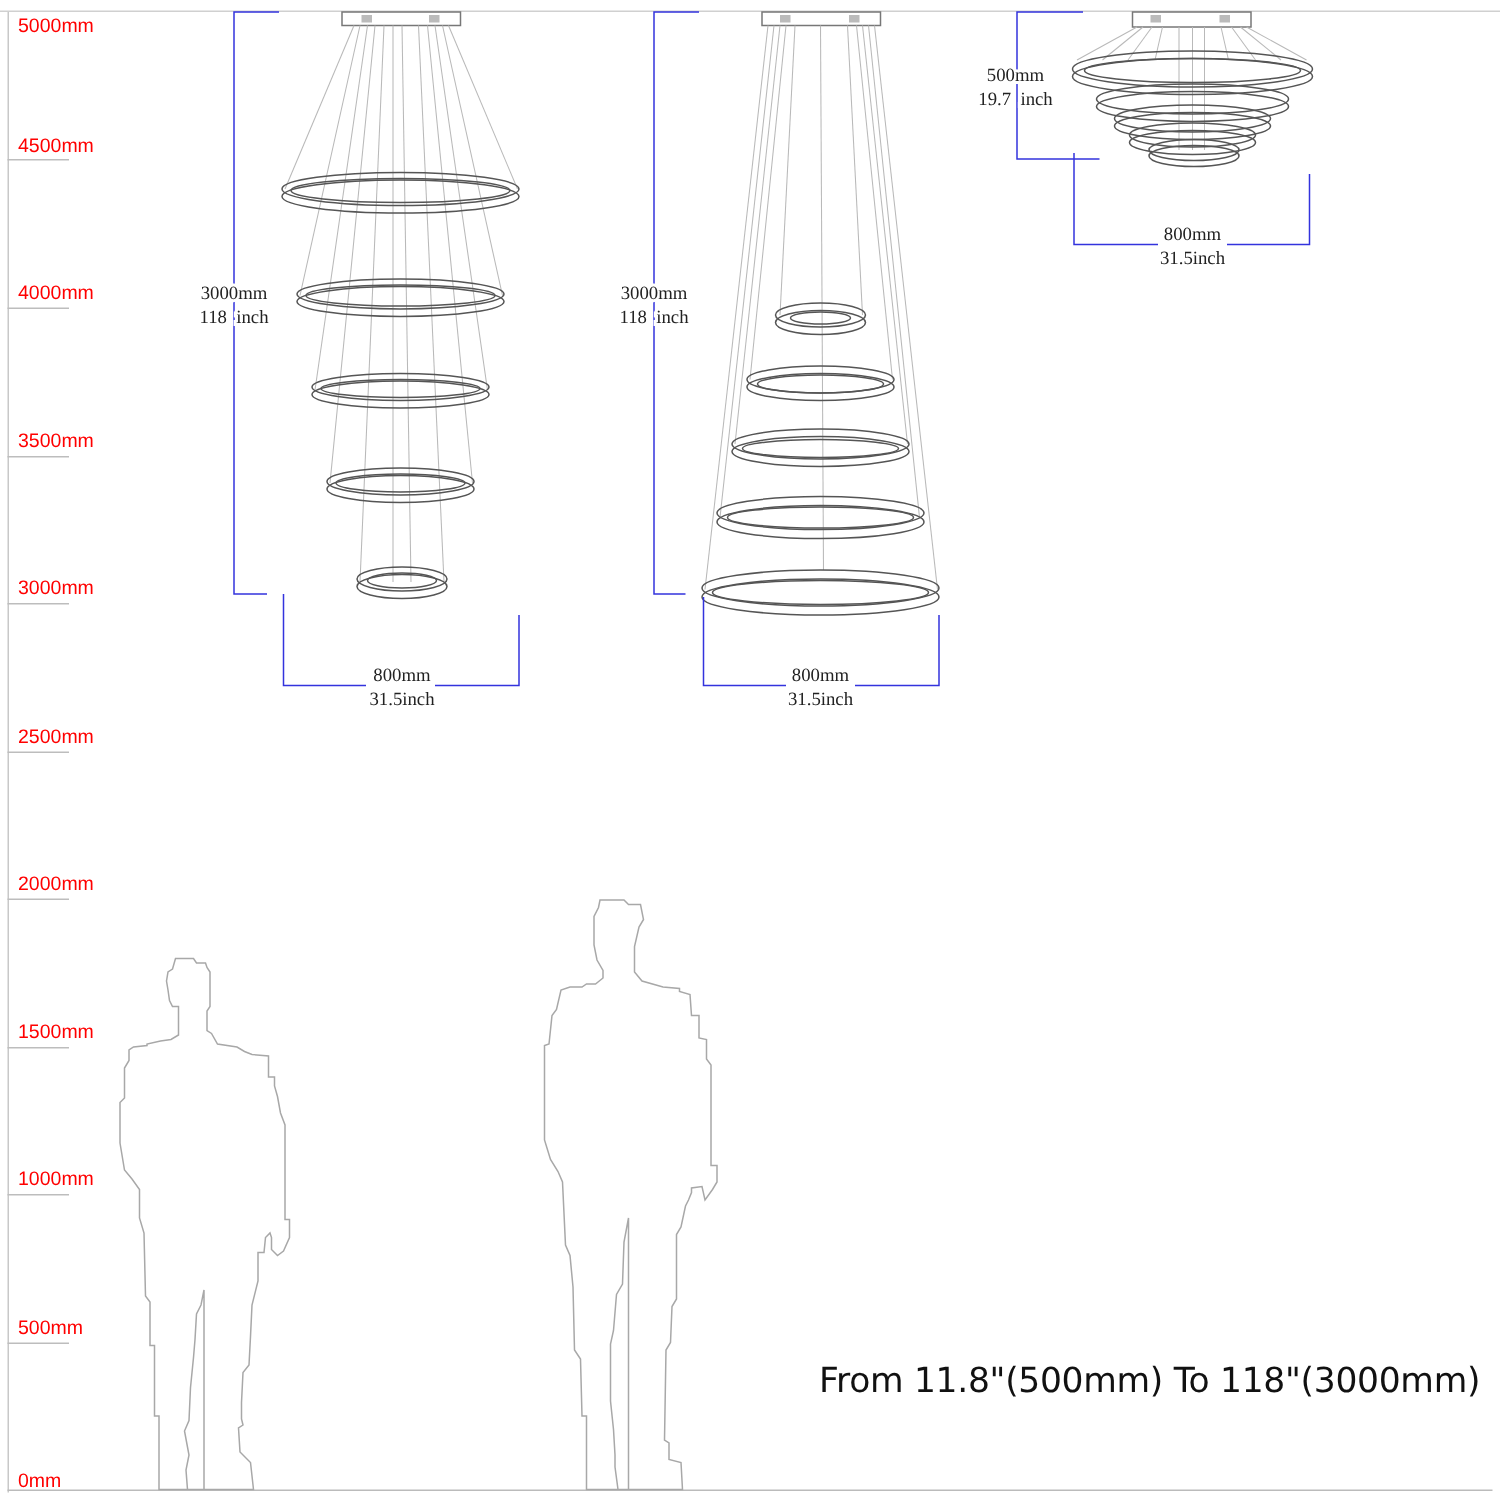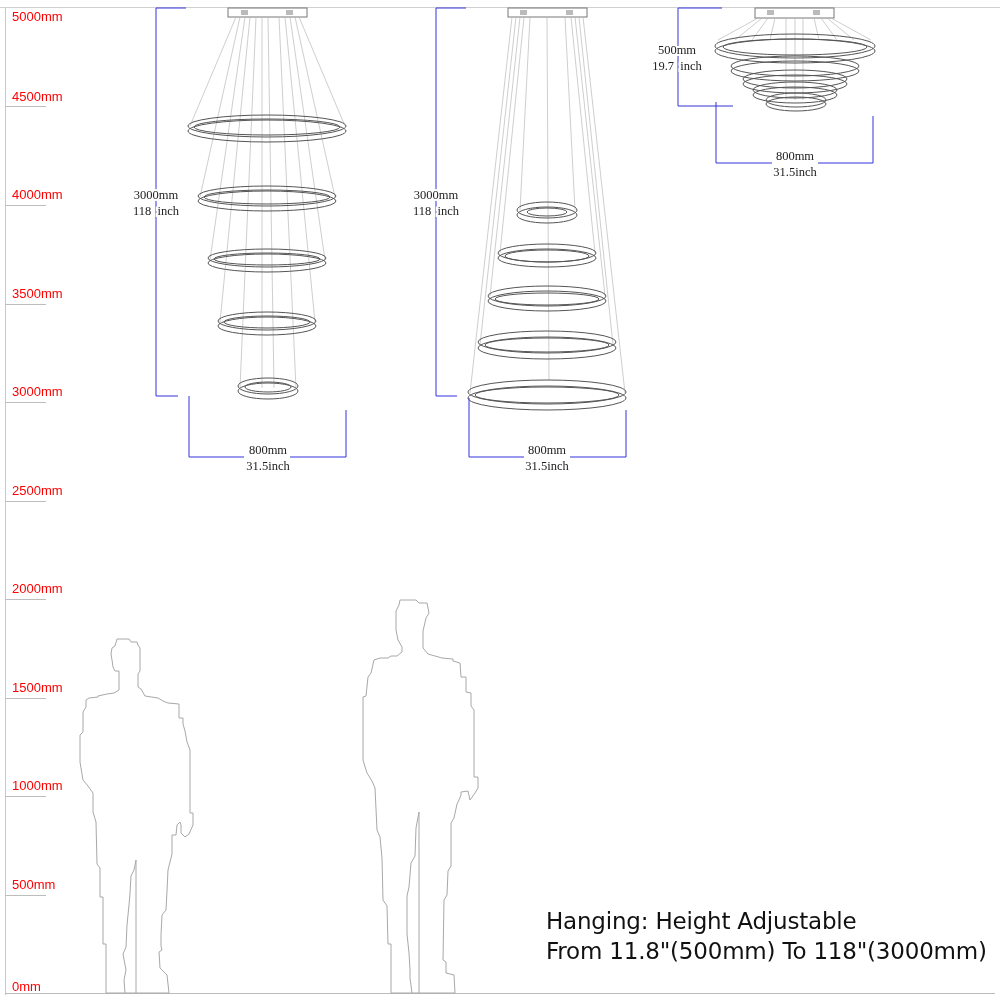--- a/index.html
+++ b/index.html
@@ -199,15 +199,14 @@
       M 136 993 L 136 860 L 134 870 L 131 876 L 130 893 L 129 905 L 127 925 L 126 947 L 123 954 L 126 970 L 124 980 L 125 993"></path>
   </g>
   <g>
     <path class="person" d="
       M 391 993 L 391 944 L 388 944 L 387 906 L 383 900 L 382 858 L 380 837 L 377 830 L 375 788 L 372 781 L 367 773 L 363 760 L 363 697 L 366 696 L 368 677 L 371 673 L 374 660 L 380 658 L 388 658 L 391 656 L 397 656 L 402 652 L 402 647 L 398 640 L 396 630 L 396 611 L 399 605 L 400 600 L 416 600 L 419 603 L 427 603 L 429 613 L 426 618 L 423 631 L 423 648 L 428 654 L 442 658 L 453 659 L 453 661 L 460 663 L 461 677 L 466 677 L 466 692 L 471 693 L 471 706 L 474 710 L 474 777 L 478 777 L 478 788 L 475 793 L 470 800 L 468 791 L 461 792 L 461 795 L 459 800 L 457 804 L 454 818 L 451 823 L 451 866 L 448 871 L 447 895 L 444 900 L 443 960 L 446 962 L 446 973 L 454 975 L 455 993 Z
       M 419 993 L 419 812 L 416 828 L 415 856 L 411 863 L 409 887 L 407 896 L 407 934 L 409 953 L 410 970 L 410 978 L 412 993"></path>
   </g>
 </svg>
 
 <div class="caption">
-  <div>Hanging: Height Adjustable</div>
   <div>From 11.8"(500mm) To 118"(3000mm)</div>
 </div>
 
 </body></html>

